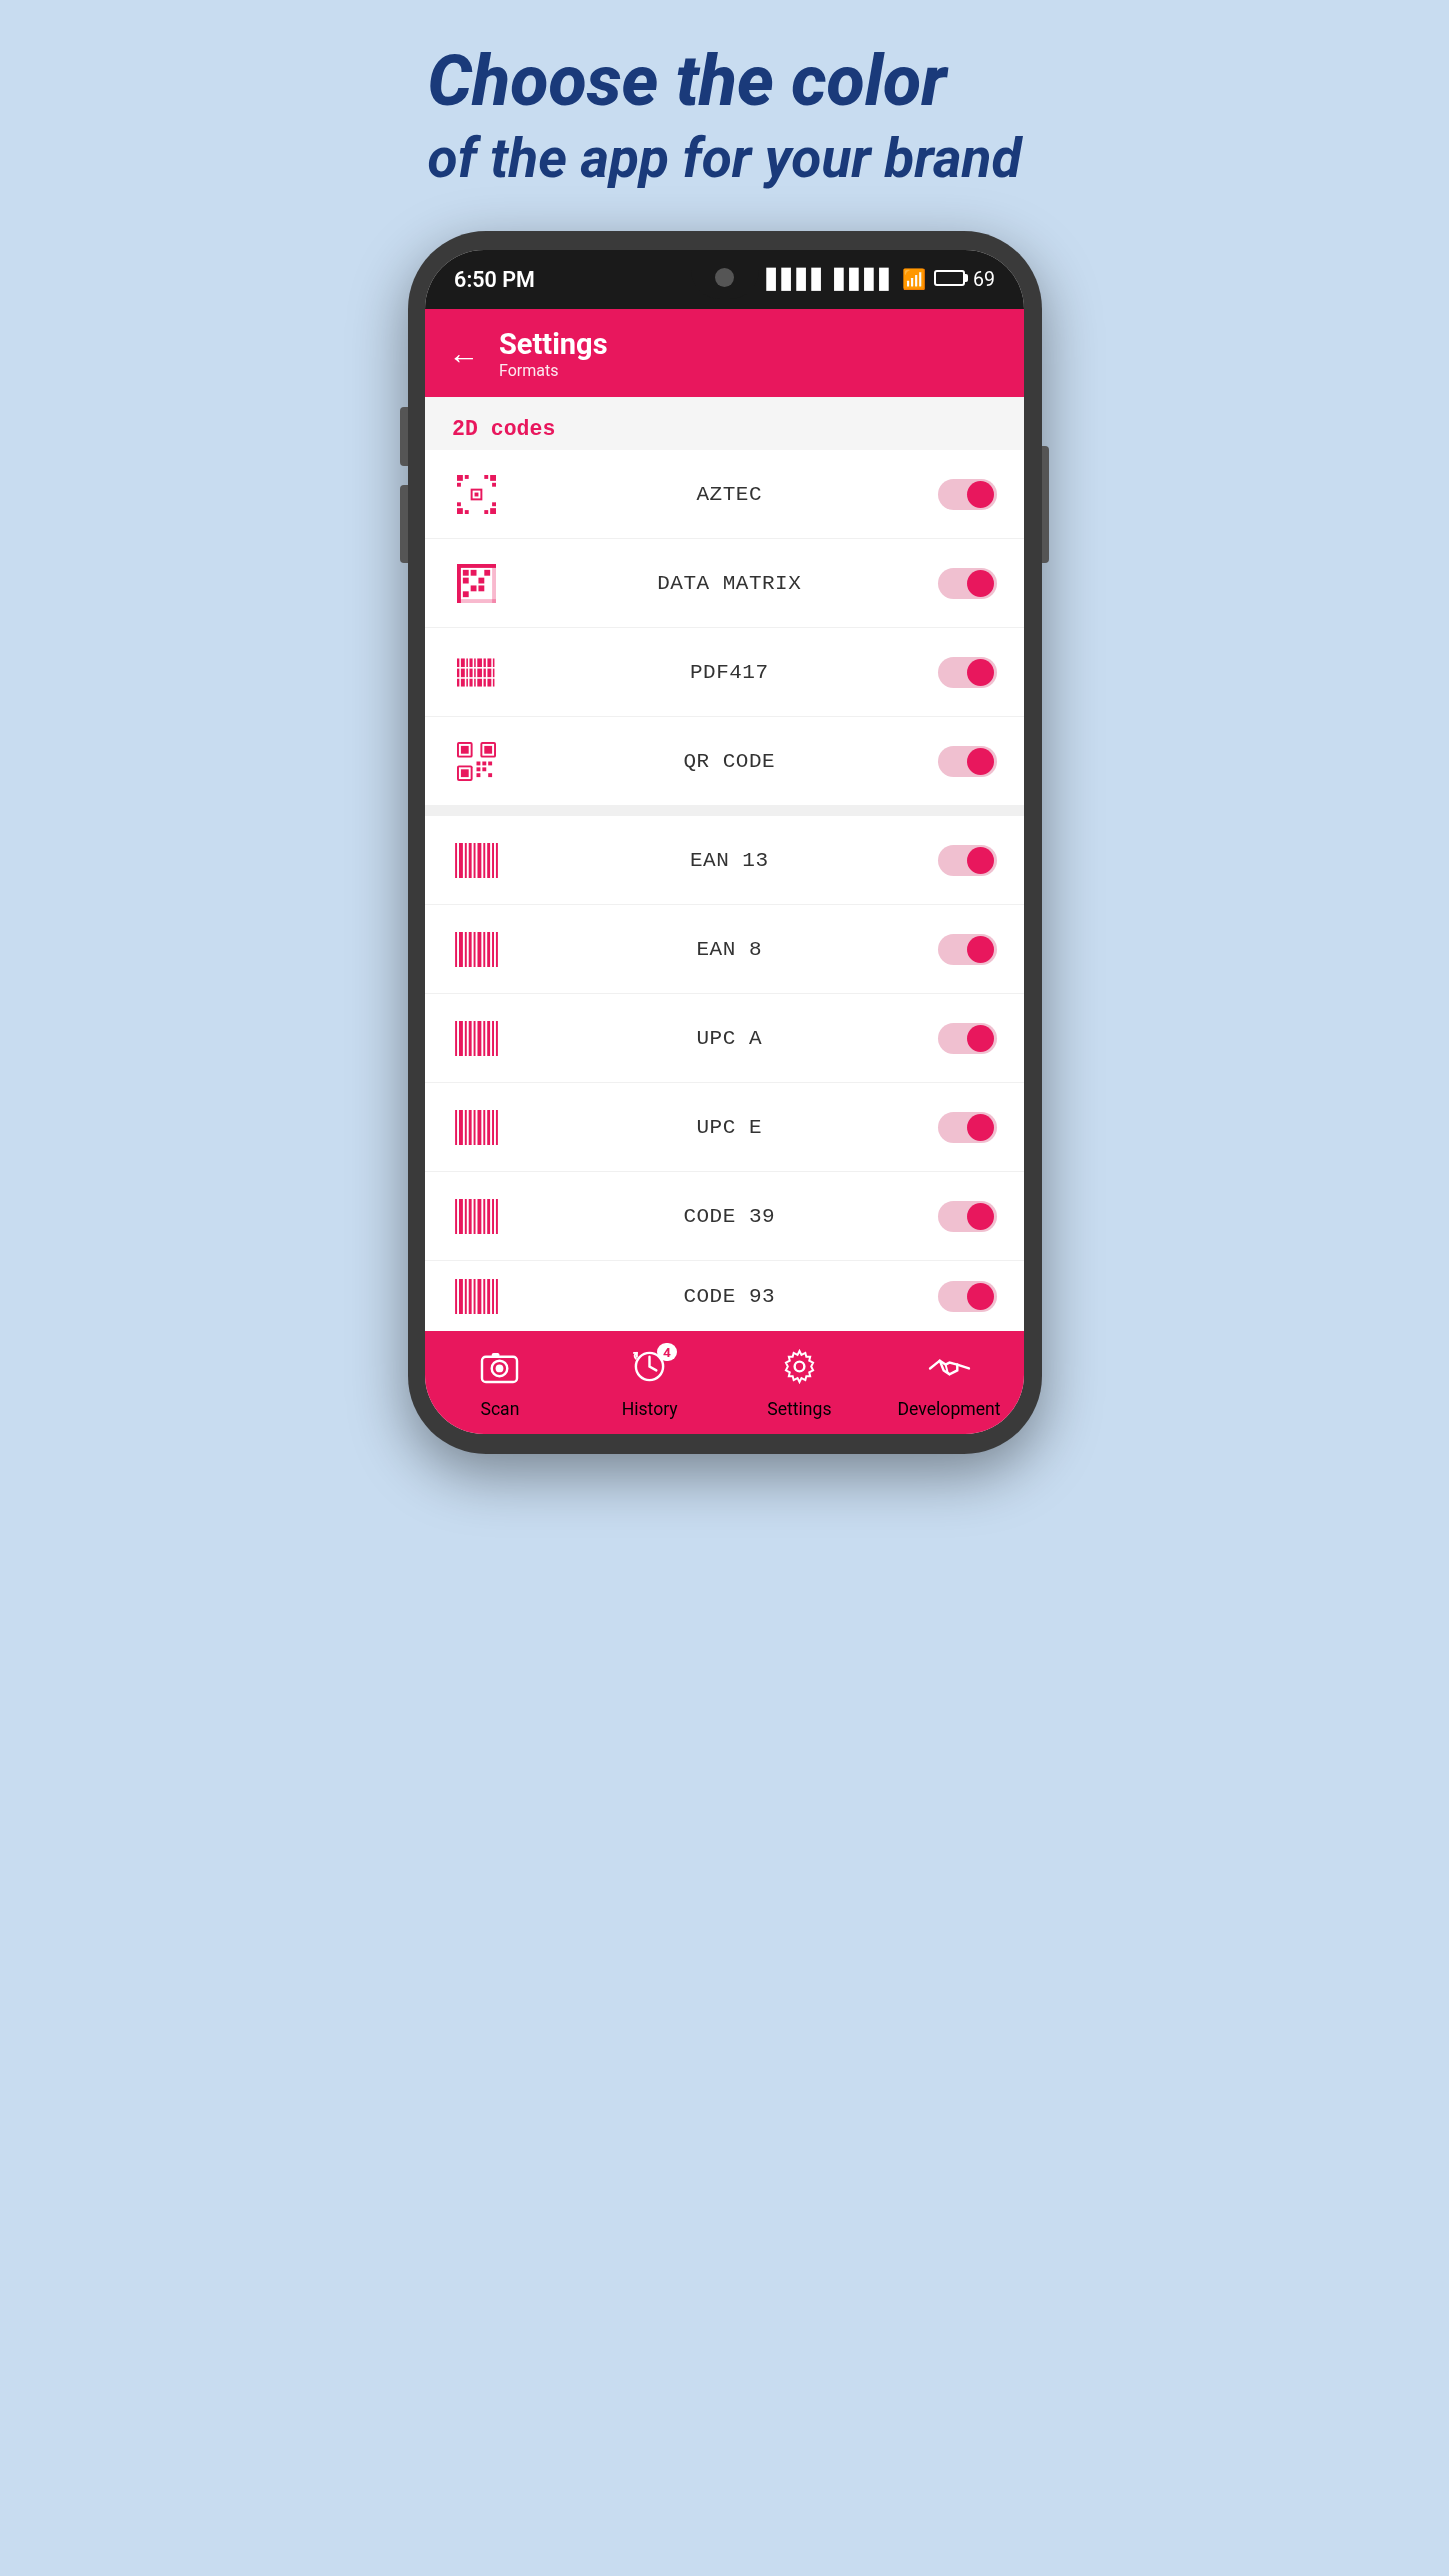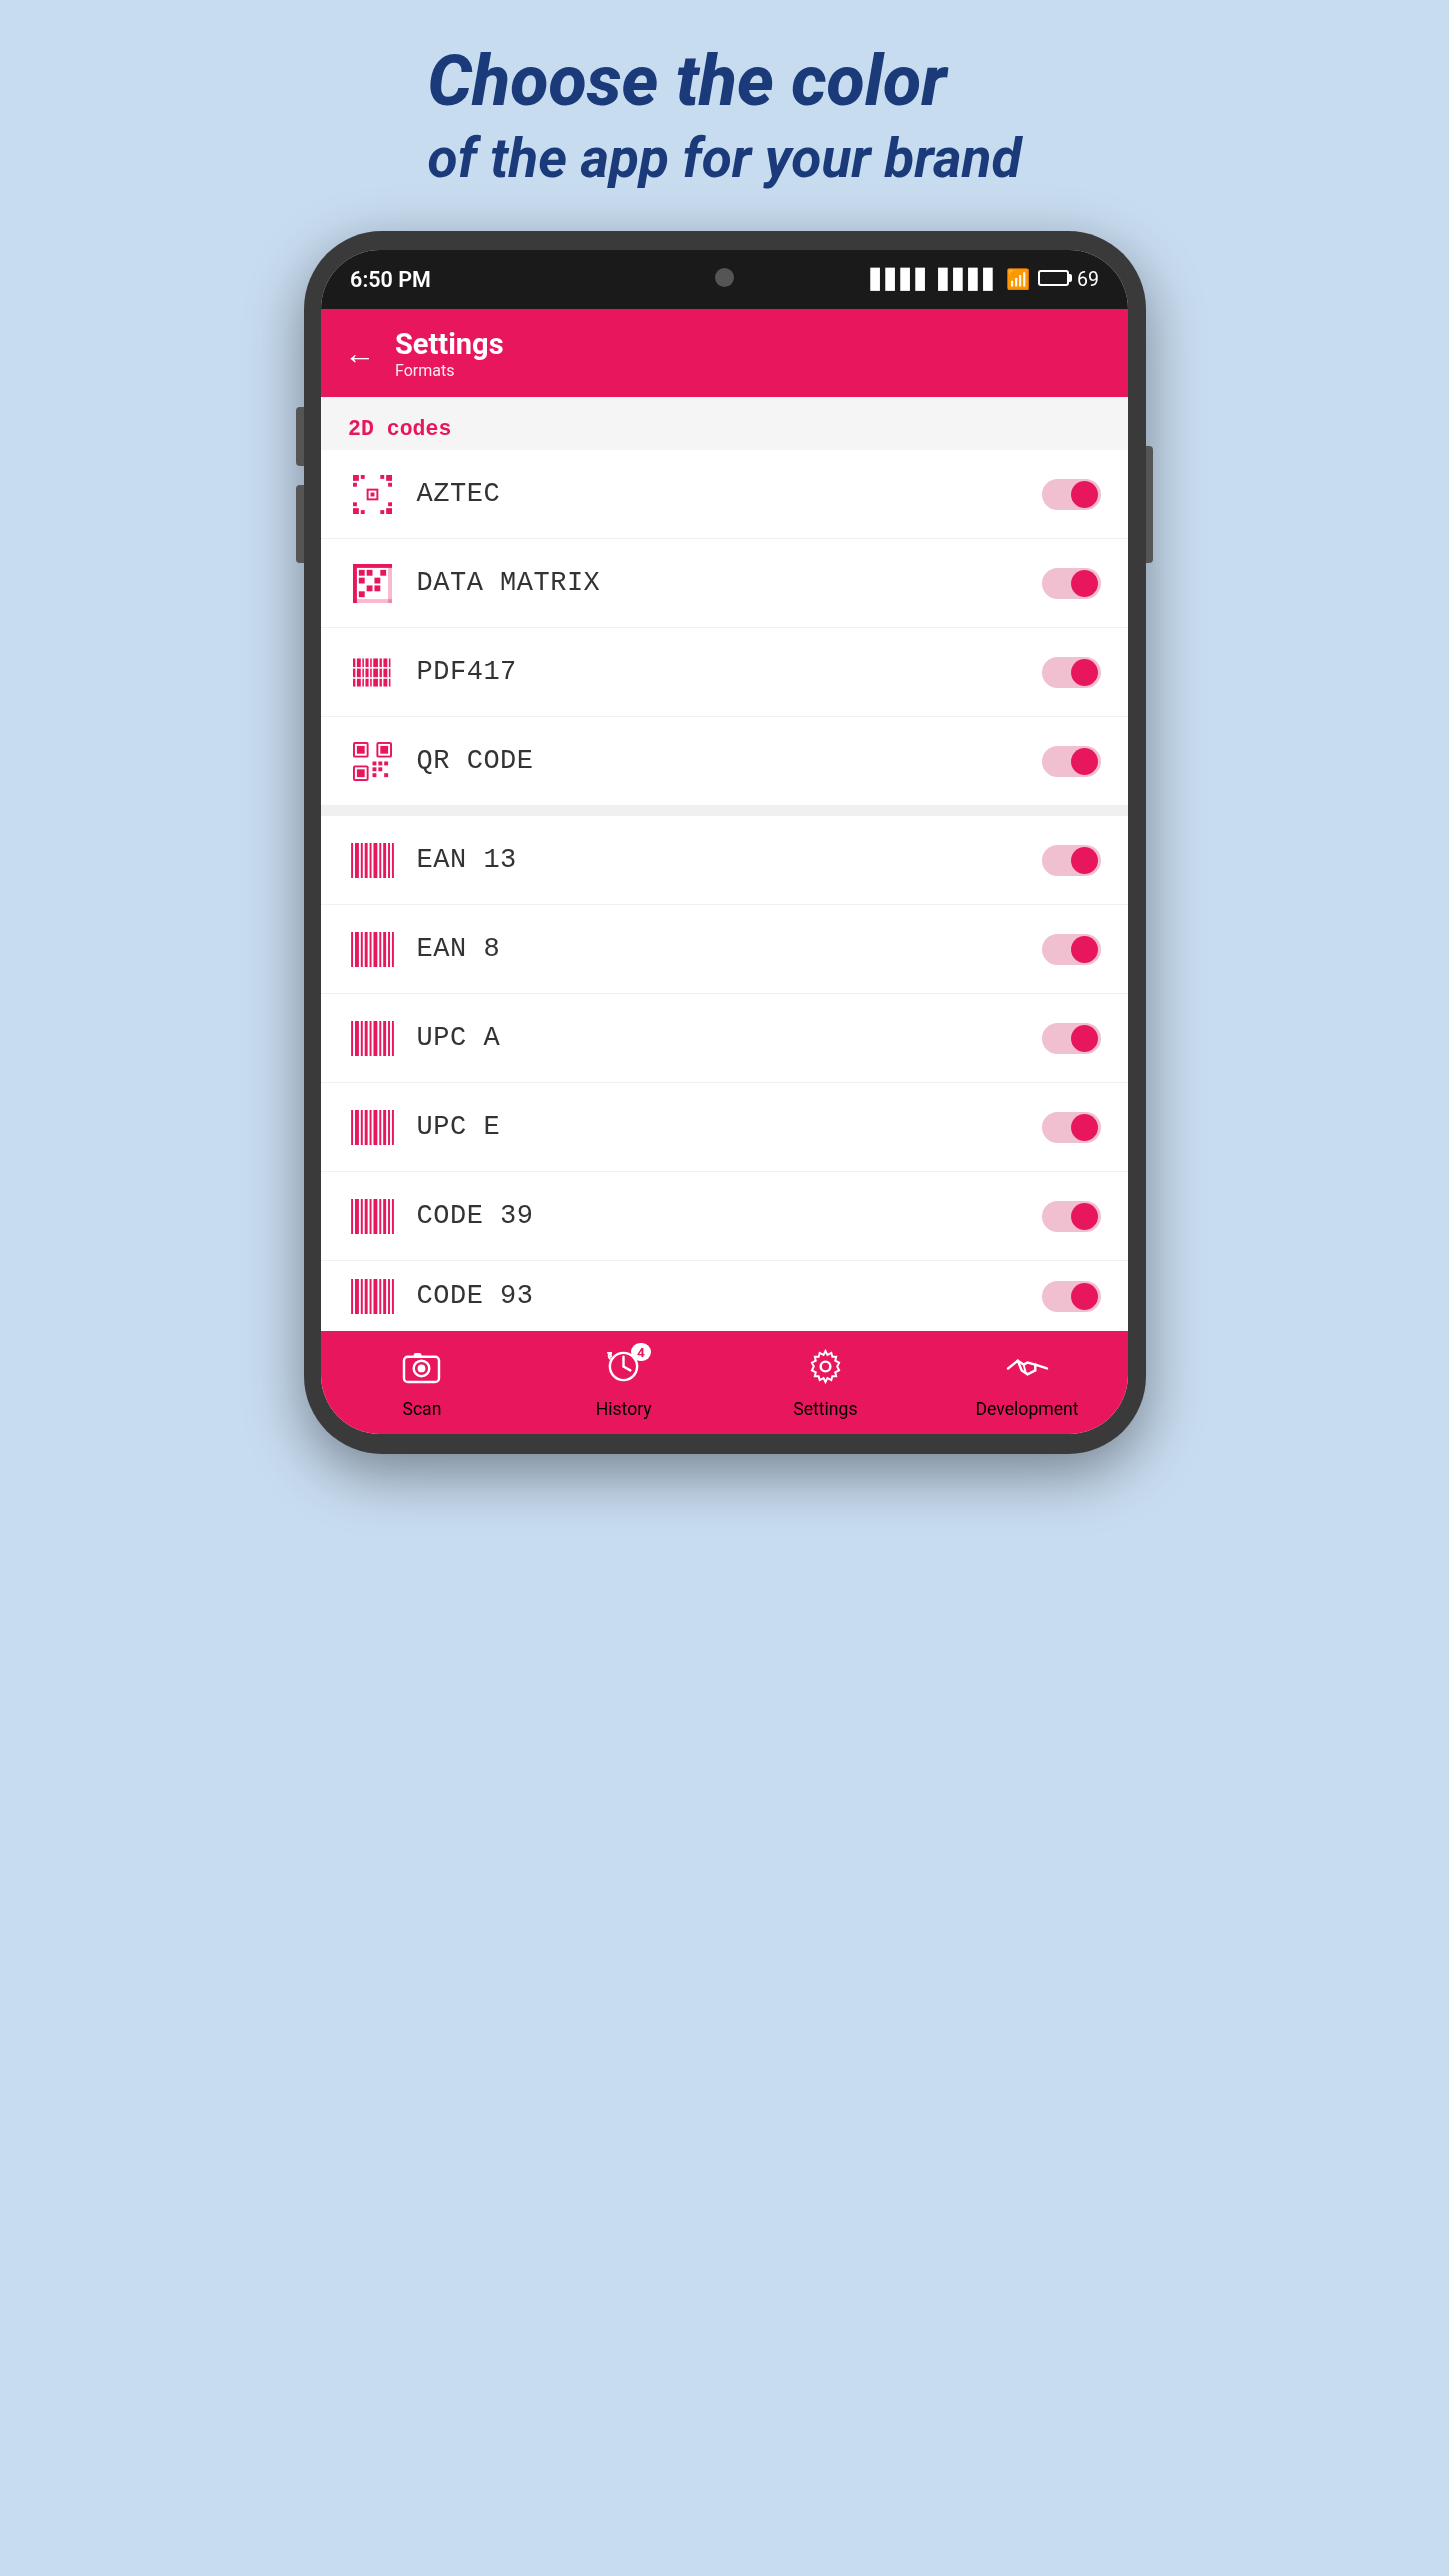--- a/index.html
+++ b/index.html
@@ -35,21 +35,21 @@
       line-height: 1.3;
     }
 
     .phone-wrapper {
       display: flex;
       justify-content: center;
       margin-top: 29px;
     }
 
     .phone-frame {
-      width: 842px;
+      width: 634px;
       background: #3a3a3a;
       border-radius: 78px;
       padding: 19.5px 17.6px;
       box-shadow: 0 19.5px 59px rgba(0,0,0,0.4);
       position: relative;
     }
 
     .phone-screen {
       background: #f5f5f5;
       border-radius: 59px;
@@ -187,24 +187,25 @@
       height: 49px;
       display: flex;
       align-items: center;
       justify-content: center;
       margin-right: 19.5px;
       flex-shrink: 0;
     }
 
     .format-name {
       flex: 1;
-      font-size: 27px;
+      font-size: 21px;
       font-weight: 500;
       color: #333;
       letter-spacing: 0.5px;
+      text-align: center;
     }
 
     
     .toggle {
       width: 59px;
       height: 31px;
       border-radius: 15.6px;
       background: #f0c0d0;
       position: relative;
       cursor: pointer;

